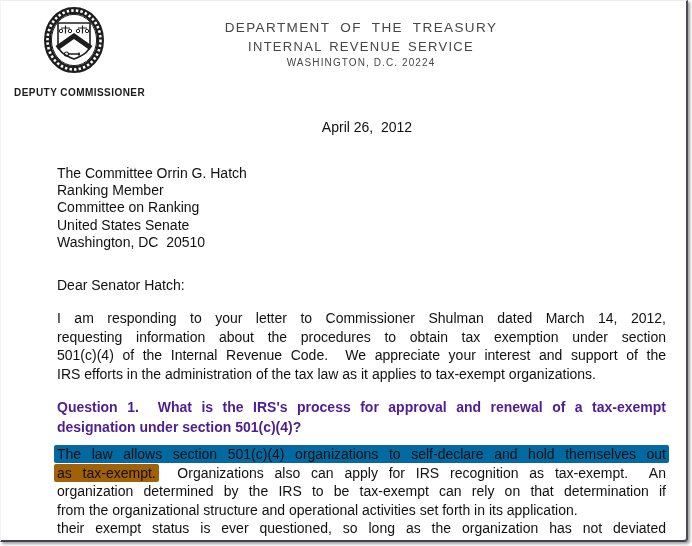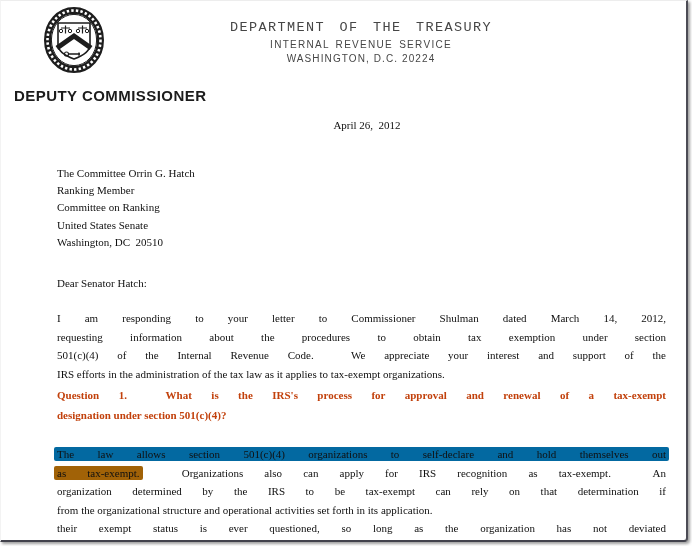--- a/index.html
+++ b/index.html
@@ -10,31 +10,31 @@
   .page{
     position:absolute;left:0;top:0;box-sizing:content-box;
     width:685px;height:539px;background:#ffffff;
     border-top:1px solid #ededed;border-left:1px solid #f3f3f3;
     border-right:2px solid #4c4c55;border-bottom:2px solid #42424c;
     border-radius:0 0 4px 0;
     box-shadow:2px 2px 3px rgba(95,95,95,.6);
   }
   .seal{position:absolute;left:42px;top:5px;width:62px;height:68px;}
   .hdr{position:absolute;left:56px;top:19px;width:608px;text-align:center;color:#464646;}
-  .hdr .l1{font-size:13.5px;letter-spacing:1.4px;word-spacing:5px;margin-bottom:4px;white-space:nowrap;font-family:Liberation Mono, monospace;}
-  .hdr .l2{font-size:10px;letter-spacing:1.3px;word-spacing:2px;margin-bottom:3px;white-space:nowrap;}
+  .hdr .l1{font-size:13.5px;letter-spacing:1.4px;word-spacing:5px;margin-bottom:4px;white-space:nowrap;}
+  .hdr .l2{font-size:13px;letter-spacing:1.3px;word-spacing:2px;margin-bottom:3px;white-space:nowrap;}
   .hdr .l3{font-size:10px;letter-spacing:1.1px;white-space:nowrap;}
-  .deputy{position:absolute;left:13px;top:86px;font-size:15px;font-weight:bold;letter-spacing:.45px;color:#1c1c1c;white-space:nowrap;}
-  .body-text{font-size:11px;color:#101010;font-family:Liberation Serif, serif;}
+  .deputy{position:absolute;left:13px;top:86px;font-size:10px;font-weight:bold;letter-spacing:.45px;color:#1c1c1c;white-space:nowrap;}
+  .body-text{font-size:14px;color:#101010;}
   .date{position:absolute;left:62px;top:118px;width:608px;text-align:center;}
   .recipient{position:absolute;left:56px;top:164px;line-height:17.2px;}
   .salutation{position:absolute;left:56px;top:276px;}
   .para{position:absolute;left:56px;width:609px;}
   .intro{top:308px;line-height:18.7px;}
-  .question{top:384px;line-height:20px;font-weight:bold;color:#c2410c;}
+  .question{top:396px;line-height:20px;font-weight:bold;color:#4c1d95;}
   .answer{top:444px;line-height:18.6px;}
   .justify .line{text-align:justify;text-align-last:justify;}
   .justify .line.last{text-align-last:left;}
   mark{background:#ffff00;padding:1px 3px;margin:0 -3px;border-radius:2px;color:inherit;}
 </style>
 </head>
 <body>
 
 <div class="page">
 

